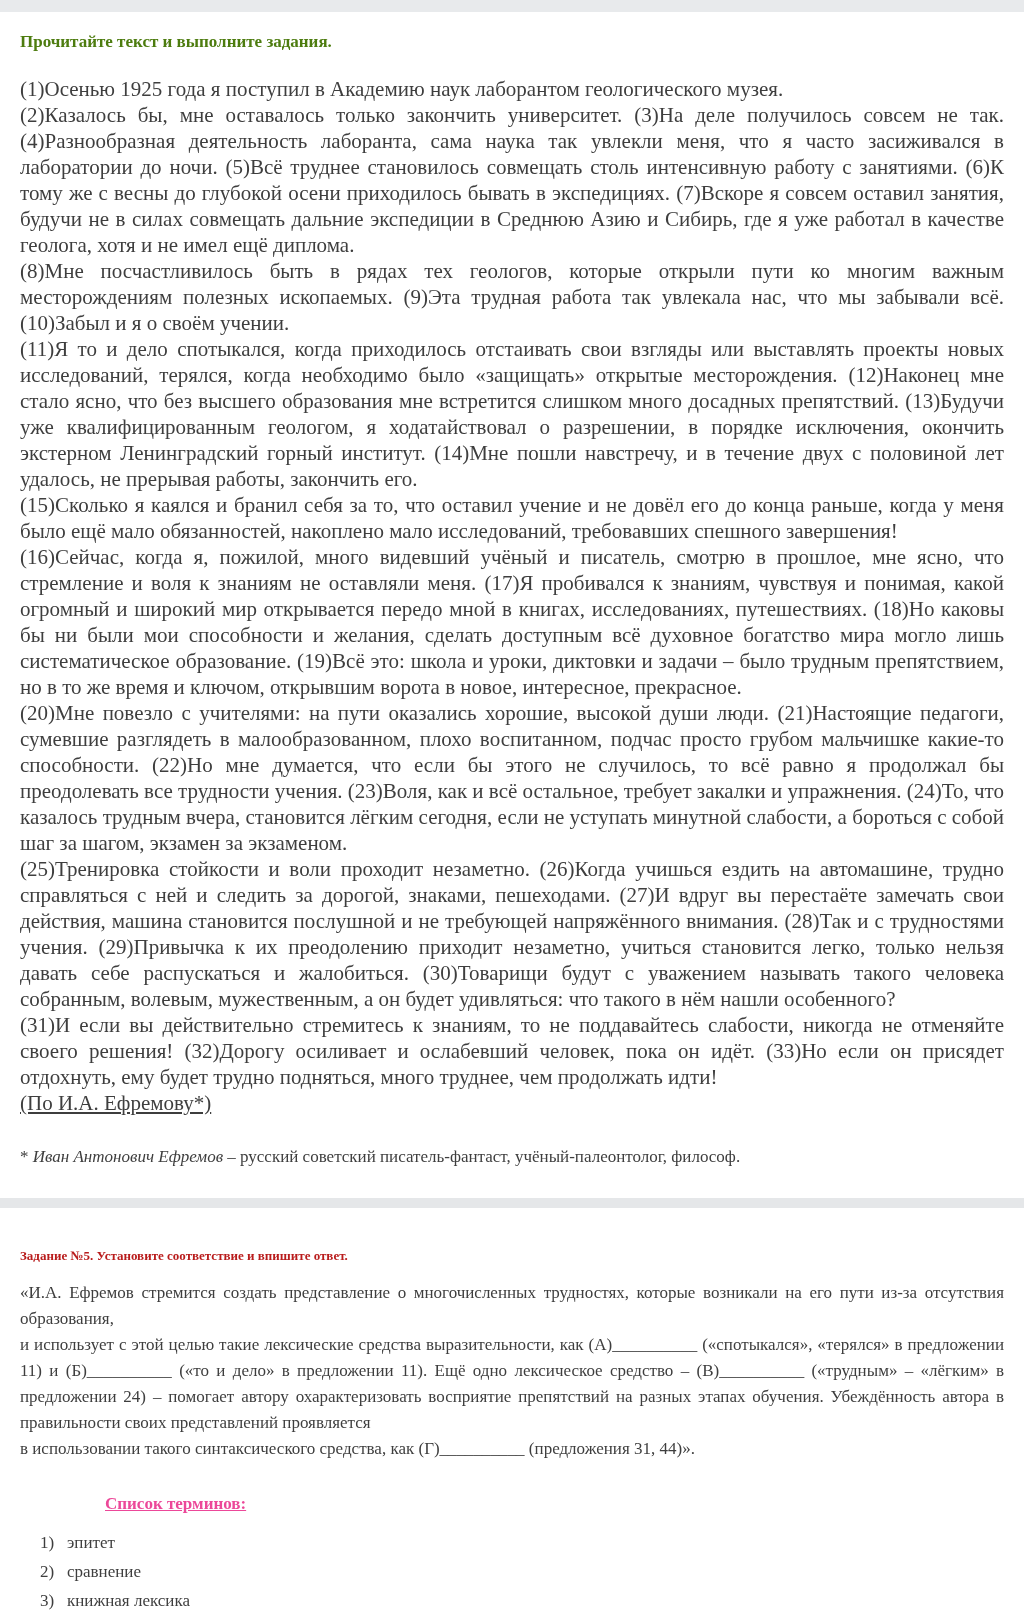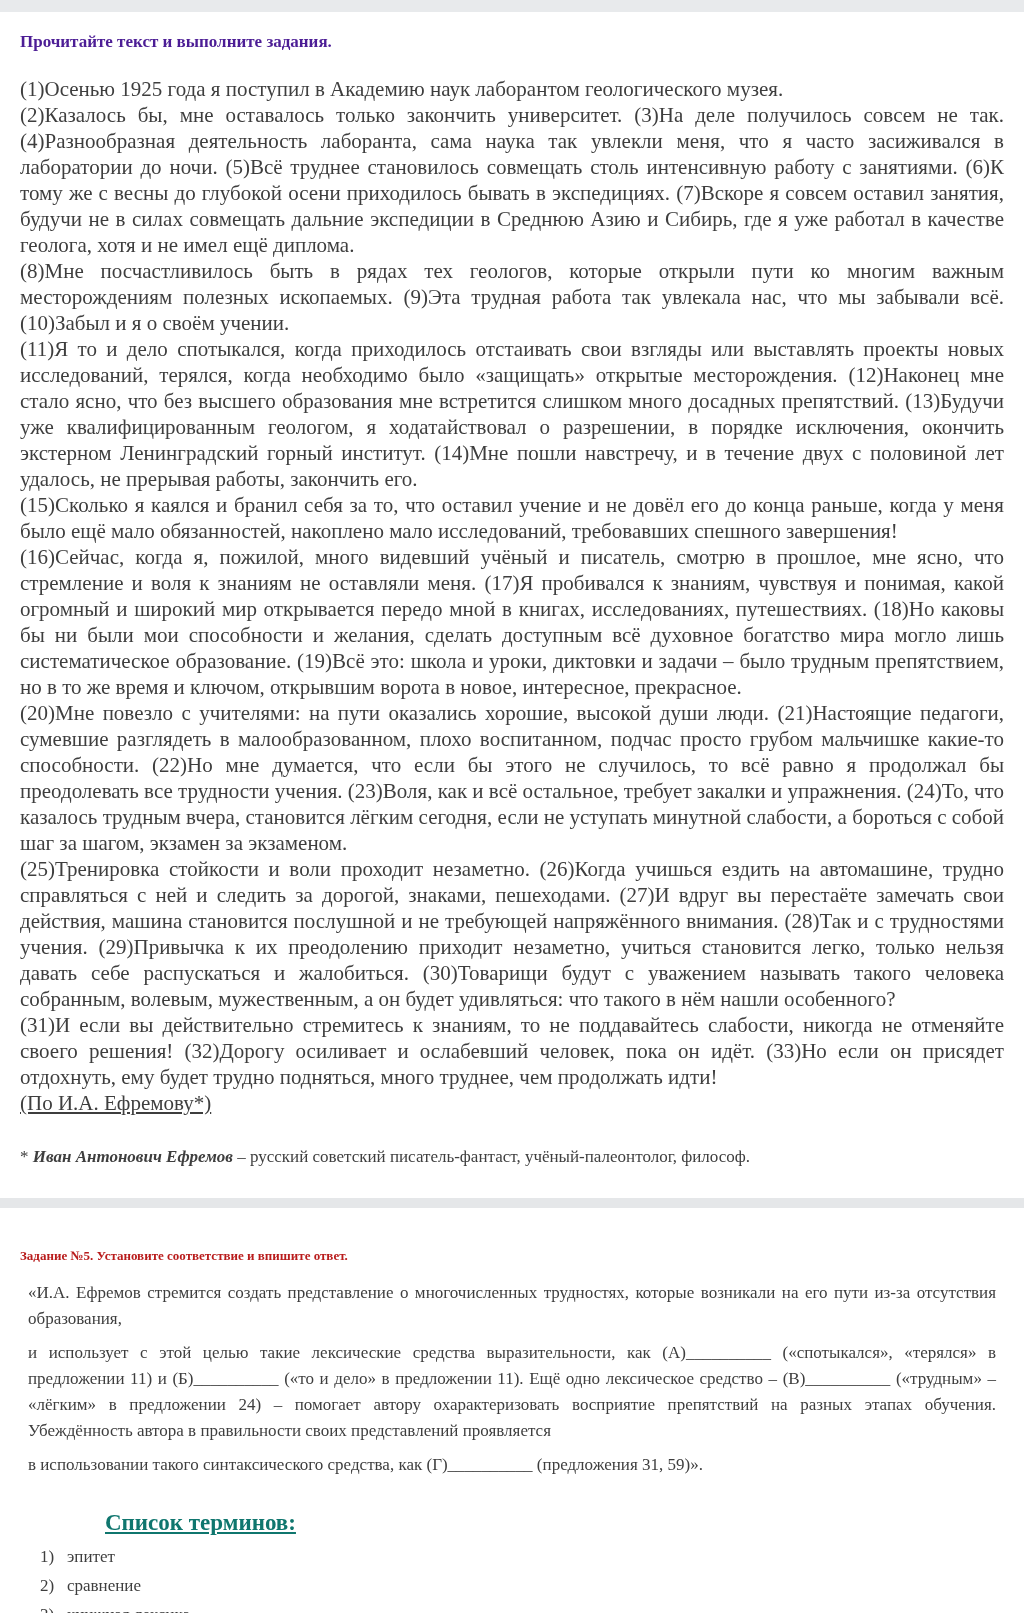--- a/index.html
+++ b/index.html
@@ -4,42 +4,42 @@
 <style>
   html,body{margin:0;padding:0;}
   body{
     width:1024px;min-height:1613px;background:#ffffff;
     font-family:"Liberation Serif", serif;color:#3e3e3e;
     overflow-x:hidden;
   }
   .topbar{height:12px;background:#e8eaec;}
   .content{padding:0 20px;}
   .page-title{
-    font-size:17px;font-weight:bold;color:#4c1d95;
+    font-size:17px;font-weight:bold;color:#4d7c0f;
     margin:20px 0 24px 0;
   }
   .passage p{
     margin:0;font-size:21px;line-height:26px;text-align:justify;
   }
   .passage p.attribution{text-align:left;text-decoration:underline;}
   .footnote{
     margin:28px 0 0 0;font-size:17px;line-height:26px;
   }
-  .footnote .author{font-weight:bold;font-style:italic;}
+  .footnote .author{font-weight:normal;font-style:italic;}
   .divider{height:10px;background:#e5e7e9;margin-top:28px;}
   .task-title{
     font-size:13px;font-weight:bold;color:#b91c1c;
     margin:40px 0 16px 0;
   }
   .task-text div{
-    font-size:17px;line-height:26px;text-align:justify;margin:8px;
+    font-size:17px;line-height:26px;text-align:justify;margin:0;
   }
   .terms-heading{
-    margin:16px 0 12px 85px;font-size:23px;font-weight:bold;
-    text-decoration:underline;color:#0f766e;display:inline-block;
+    margin:16px 0 20px 85px;font-size:17px;font-weight:bold;
+    text-decoration:underline;color:#ec4899;display:inline-block;
   }
   .terms-block{margin-top:16px;}
   .term-row{
     display:flex;align-items:baseline;margin:0 0 12px 20px;
     font-size:17px;line-height:17px;
   }
   .term-num{width:26px;flex:0 0 26px;text-align:left;}
   .term-label{padding-left:1px;}
 </style>
 </head>
@@ -70,21 +70,21 @@
 
 <div class="divider"></div>
 
 <div class="content">
 
   <p class="task-title">Задание №5. Установите соответствие и впишите ответ.</p>
 
   <div class="task-text">
     <div>«И.А. Ефремов стремится создать представление о многочисленных трудностях, которые возникали на его пути из-за отсутствия образования,</div>
     <div>и использует с этой целью такие лексические средства выразительности, как (А)__________ («спотыкался», «терялся» в предложении 11) и (Б)__________ («то и дело» в предложении 11). Ещё одно лексическое средство – (В)__________ («трудным» – «лёгким» в предложении 24) – помогает автору охарактеризовать восприятие препятствий на разных этапах обучения. Убеждённость автора в правильности своих представлений проявляется</div>
-    <div>в использовании такого синтаксического средства, как (Г)__________ (предложения 31, 59)».</div>
+    <div>в использовании такого синтаксического средства, как (Г)__________ (предложения 31, 44)».</div>
   </div>
 
   <div class="terms-block">
     <span class="terms-heading">Список терминов:</span>
 
     <div class="term-row">
       <span class="term-num">1)</span>
       <span class="term-label">эпитет</span>
     </div>
     <div class="term-row">

